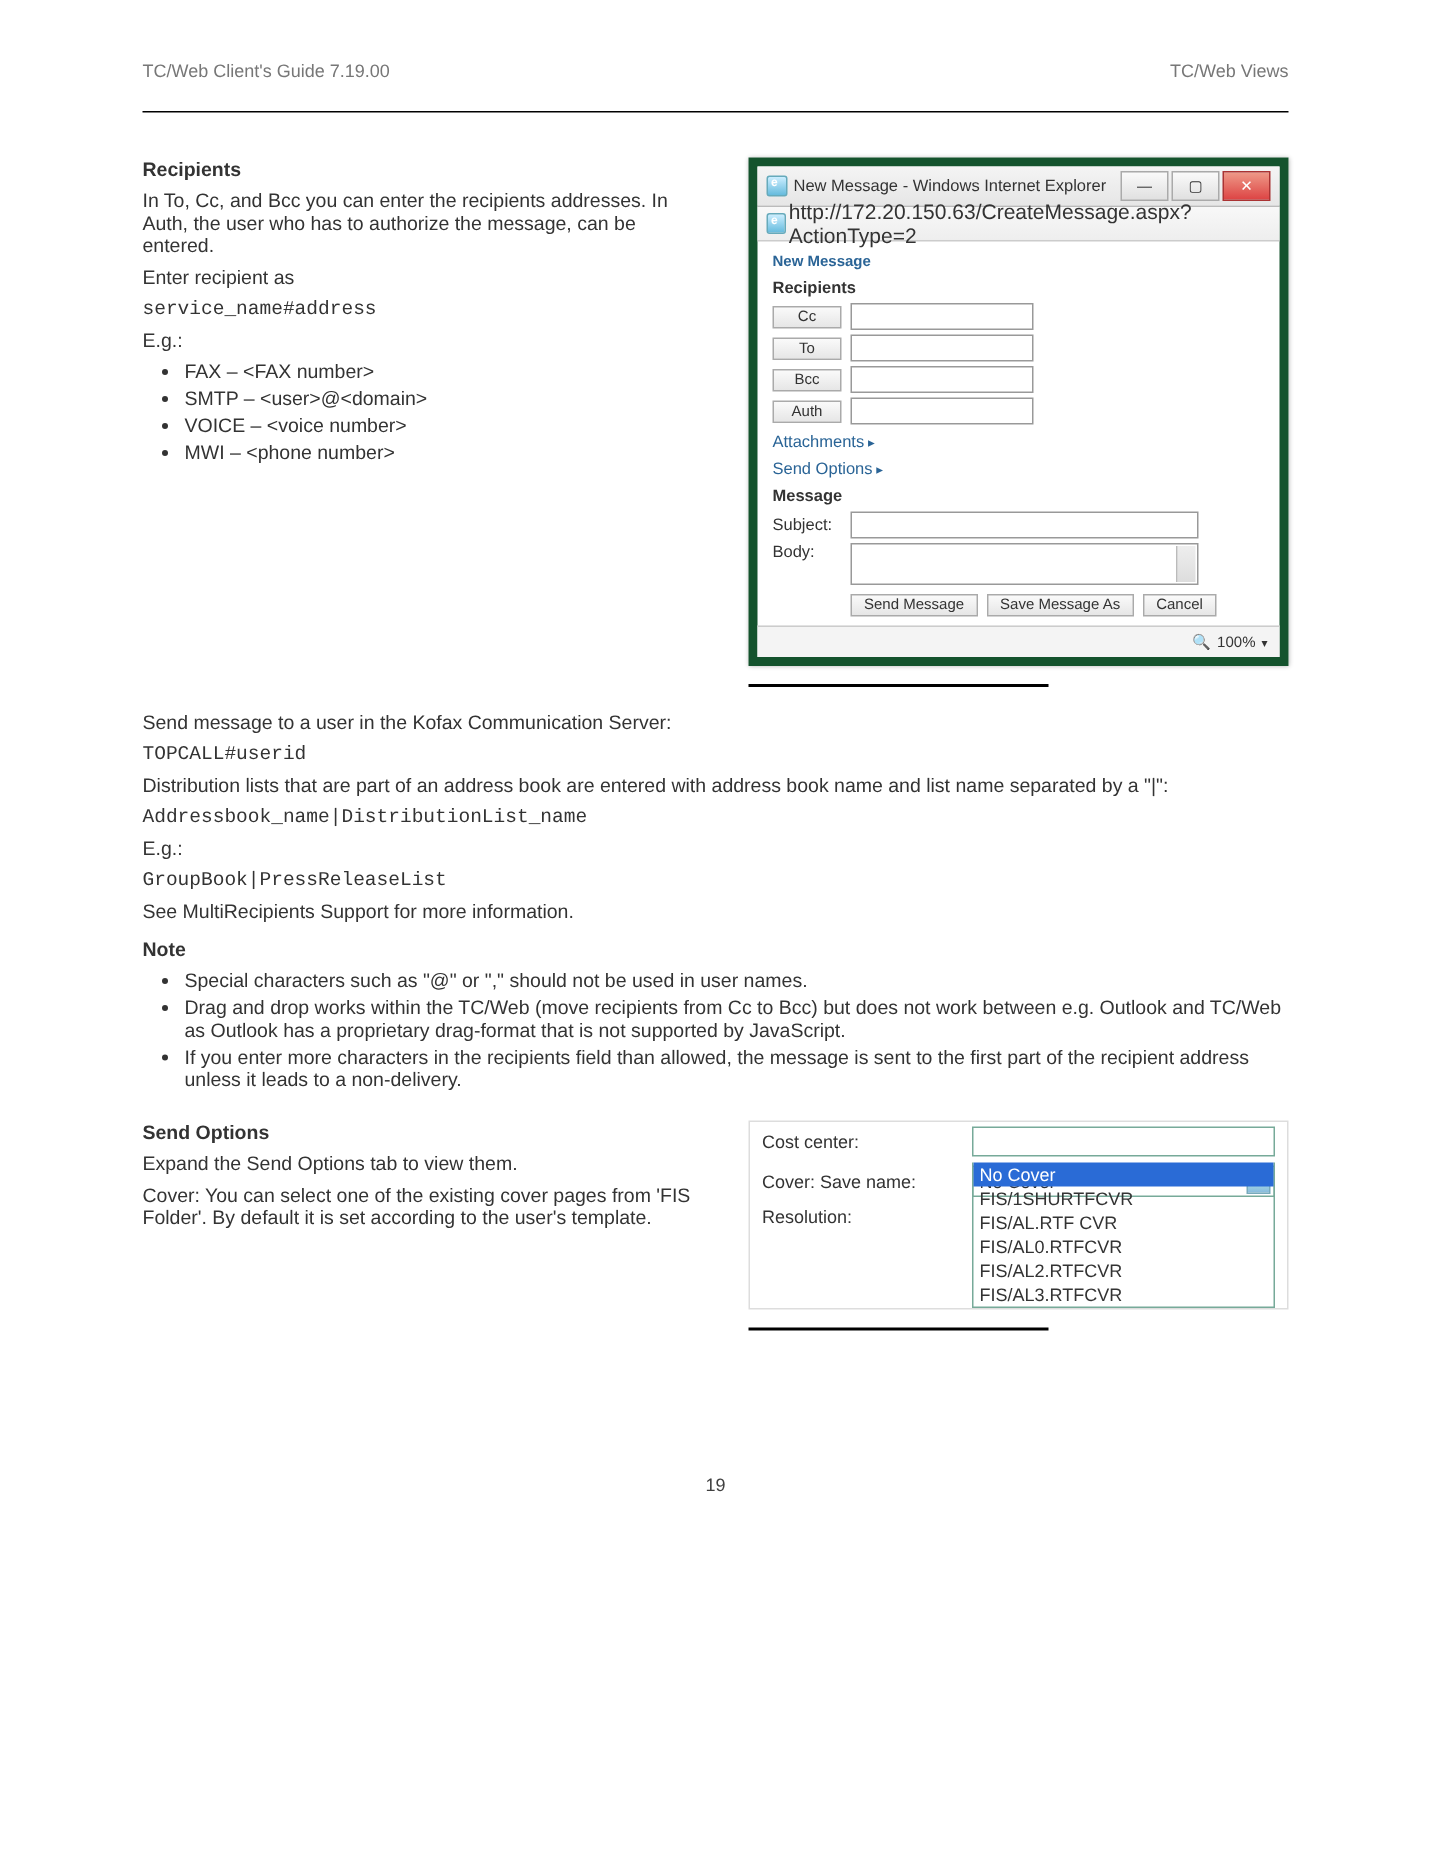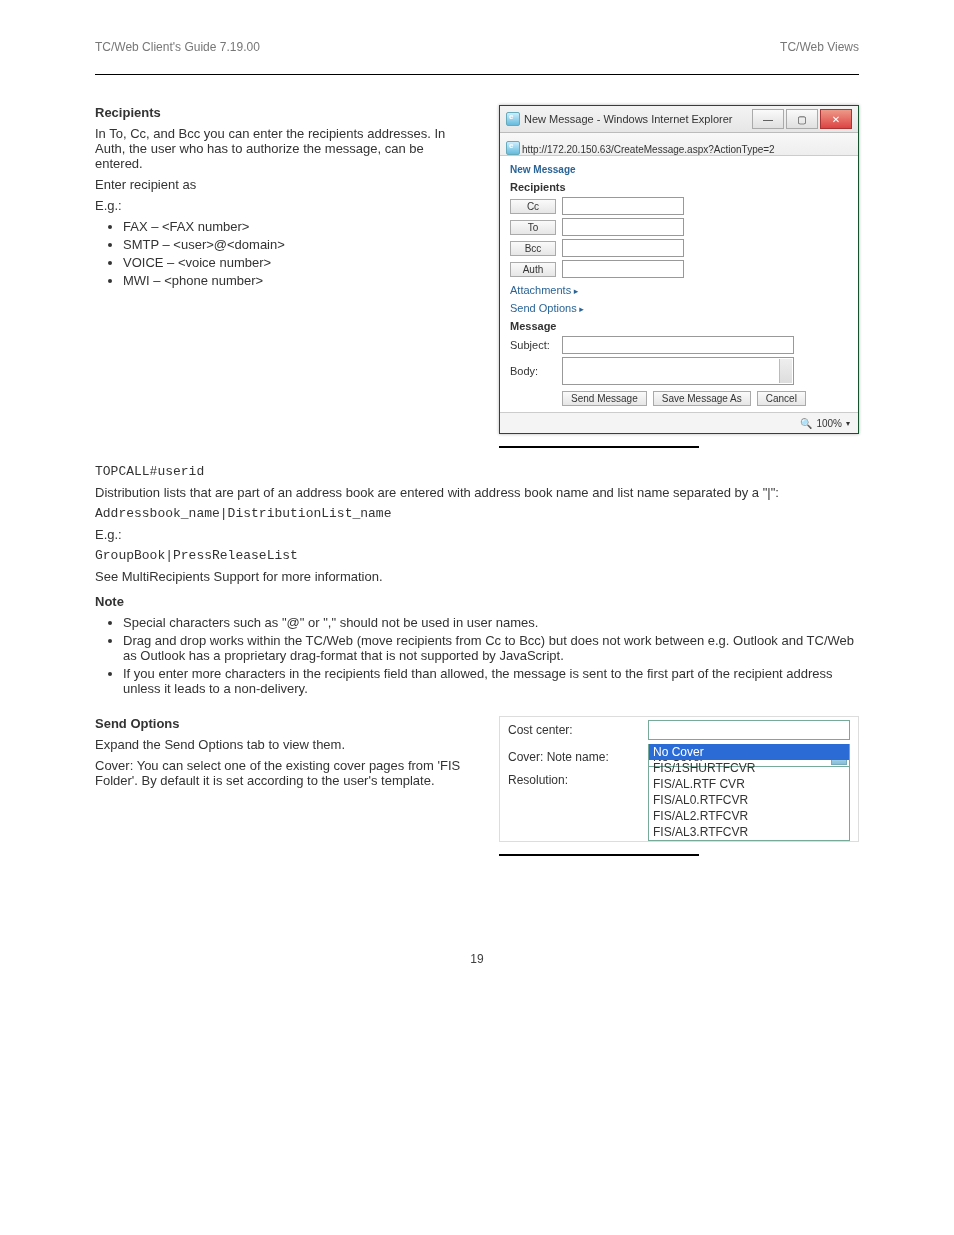--- a/index.html
+++ b/index.html
@@ -8,27 +8,27 @@
 .content{position:relative}
 .left{float:left;width:380px}
 .right{float:right;width:360px}
 .clear{clear:both}
 .code{font-family:"Courier New",monospace;font-size:13px}
 .para{margin:6px 0}
 ul.bul{list-style:disc;padding-left:28px;margin:6px 0}
 ul.bul li{margin:3px 0}
 
 
-.ie-win{border:1px solid #14532d;background:#fff;box-shadow:0 0 3px rgba(0,0,0,.3)}
+.ie-win{border:6px solid #14532d;background:#fff;box-shadow:0 0 3px rgba(0,0,0,.3)}
 .ie-title{background:linear-gradient(#f4f4f4,#e6e6e6);border-bottom:1px solid #bbb;height:26px;display:flex;align-items:center;padding:0 6px;font-size:11px}
 .ie-title .ti{flex:1;display:flex;align-items:center;gap:4px}
 .ie-title .btns{display:flex;gap:2px}
 .ie-title .wb{width:30px;height:18px;border:1px solid #aaa;background:linear-gradient(#fafafa,#e0e0e0);display:flex;align-items:center;justify-content:center;font-size:10px}
 .ie-title .wb.close{background:linear-gradient(#e98,#d44);color:#fff;border-color:#a33}
-.ie-addr{background:linear-gradient(#f8f8f8,#eee);border-bottom:1px solid #ccc;height:22px;display:flex;align-items:flex-end;padding:0 6px;font-size:10px;gap:2px}
+.ie-addr{background:linear-gradient(#f8f8f8,#eee);border-bottom:1px solid #ccc;height:22px;display:flex;align-items:center;padding:0 6px;font-size:14px;gap:2px}
 .ie-body{padding:6px 10px;font-size:11px}
 .ie-h{color:#2a6496;font-weight:bold;font-size:10px;margin:2px 0 6px}
 .ie-sec{font-weight:bold;margin:4px 0}
 .ie-row{display:flex;align-items:center;margin:3px 0;gap:6px}
 .ie-btn{background:linear-gradient(#fafafa,#e6e6e6);border:1px solid #aaa;padding:1px 8px;font-size:10px;min-width:28px;text-align:center}
 .ie-input{border:1px solid #999;height:16px;width:120px;background:#fff}
 .ie-textarea{border:1px solid #999;height:26px;width:230px;background:#fff;position:relative}
 .ie-textarea::after{content:"";position:absolute;right:1px;top:1px;bottom:1px;width:12px;background:linear-gradient(#eee,#ddd);border-left:1px solid #bbb}
 .ie-link{color:#2a6496;font-weight:normal}
 .ie-link::after{content:" ▸";font-size:9px}
@@ -103,21 +103,21 @@
             <div class="ie-btn">Auth</div>
             <div class="ie-input"></div>
           </div>
           <div class="ie-link" style="margin:6px 0">Attachments</div>
           <div class="ie-link" style="margin:6px 0">Send Options</div>
           <div class="ie-sec">Message</div>
           <div class="ie-row">
             <div style="width:46px">Subject:</div>
             <div class="ie-input" style="width:230px"></div>
           </div>
-          <div class="ie-row" style="align-items:center">
+          <div class="ie-row" style="align-items:flex-start">
             <div style="width:46px">Body:</div>
             <div class="ie-textarea"></div>
           </div>
           <div class="ie-action">
             <div class="ie-btn">Send Message</div>
             <div class="ie-btn">Save Message As</div>
             <div class="ie-btn">Cancel</div>
           </div>
         </div>
         <div class="ie-status">
@@ -126,32 +126,34 @@
           <span style="font-size:8px">▾</span>
         </div>
       </div>
       <div class="cap-rule"></div>
     </div>
 
     <div class="left">
       <h4 style="margin:0 0 6px">Recipients</h4>
       <div class="para">In To, Cc, and Bcc you can enter the recipients addresses. In Auth, the user who has to authorize the message, can be entered.</div>
       <div class="para">Enter recipient as</div>
+      <div class="code para">service_name#address</div>
       <div class="para">E.g.:</div>
       <ul class="bul">
         <li>FAX – &lt;FAX number&gt;</li>
         <li>SMTP – &lt;user&gt;@&lt;domain&gt;</li>
         <li>VOICE – &lt;voice number&gt;</li>
         <li>MWI – &lt;phone number&gt;</li>
       </ul>
     </div>
 
     <div class="clear"></div>
 
     <div style="margin-top:16px">
+      <div class="para">Send message to a user in the Kofax Communication Server:</div>
       <div class="code para">TOPCALL#userid</div>
       <div class="para">Distribution lists that are part of an address book are entered with address book name and list name separated by a "|":</div>
       <div class="code para">Addressbook_name|DistributionList_name</div>
       <div class="para">E.g.:</div>
       <div class="code para">GroupBook|PressReleaseList</div>
       <div class="para">See MultiRecipients Support for more information.</div>
       <div style="margin-top:10px"><b>Note</b></div>
       <ul class="bul">
         <li>Special characters such as "@" or "," should not be used in user names.</li>
         <li>Drag and drop works within the TC/Web (move recipients from Cc to Bcc) but does not work between e.g. Outlook and TC/Web as Outlook has a proprietary drag-format that is not supported by JavaScript.</li>
@@ -160,21 +162,21 @@
     </div>
 
     <div style="margin-top:20px">
       <div class="right">
         <div class="opt-panel">
           <div class="opt-row">
             <div class="opt-label">Cost center:</div>
             <div class="opt-input"></div>
           </div>
           <div class="opt-row">
-            <div class="opt-label">Cover: Note name:</div>
+            <div class="opt-label">Cover: Save name:</div>
             <div class="opt-select">
               <span>No Cover</span>
               <span class="dd">▾</span>
             </div>
           </div>
           <div class="opt-row">
             <div class="opt-label">Resolution:</div>
           </div>
           <div class="opt-drop" style="position:relative;top:-46px;margin-bottom:-46px">
             <div class="sel">No Cover</div>

